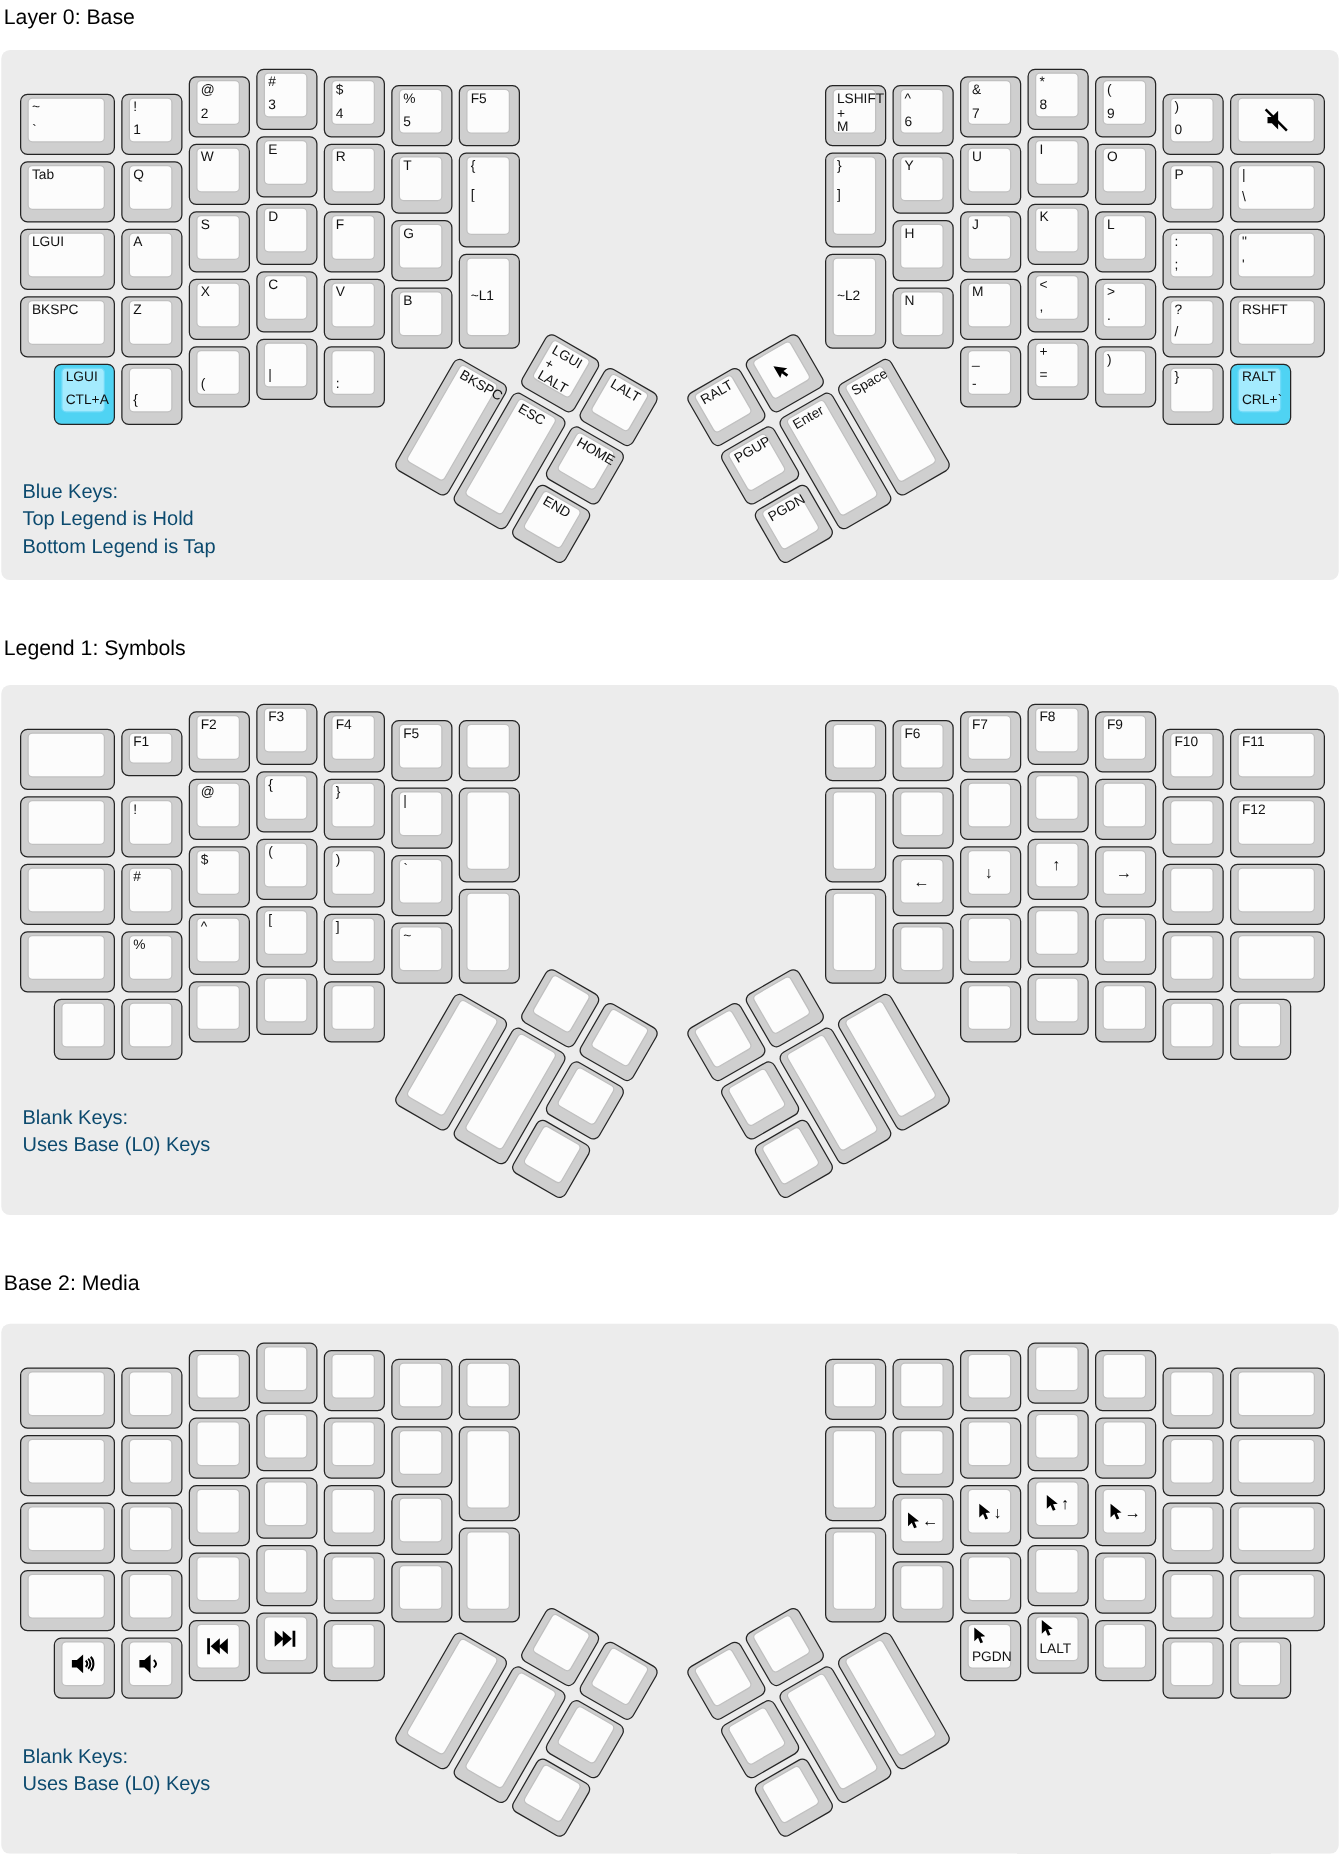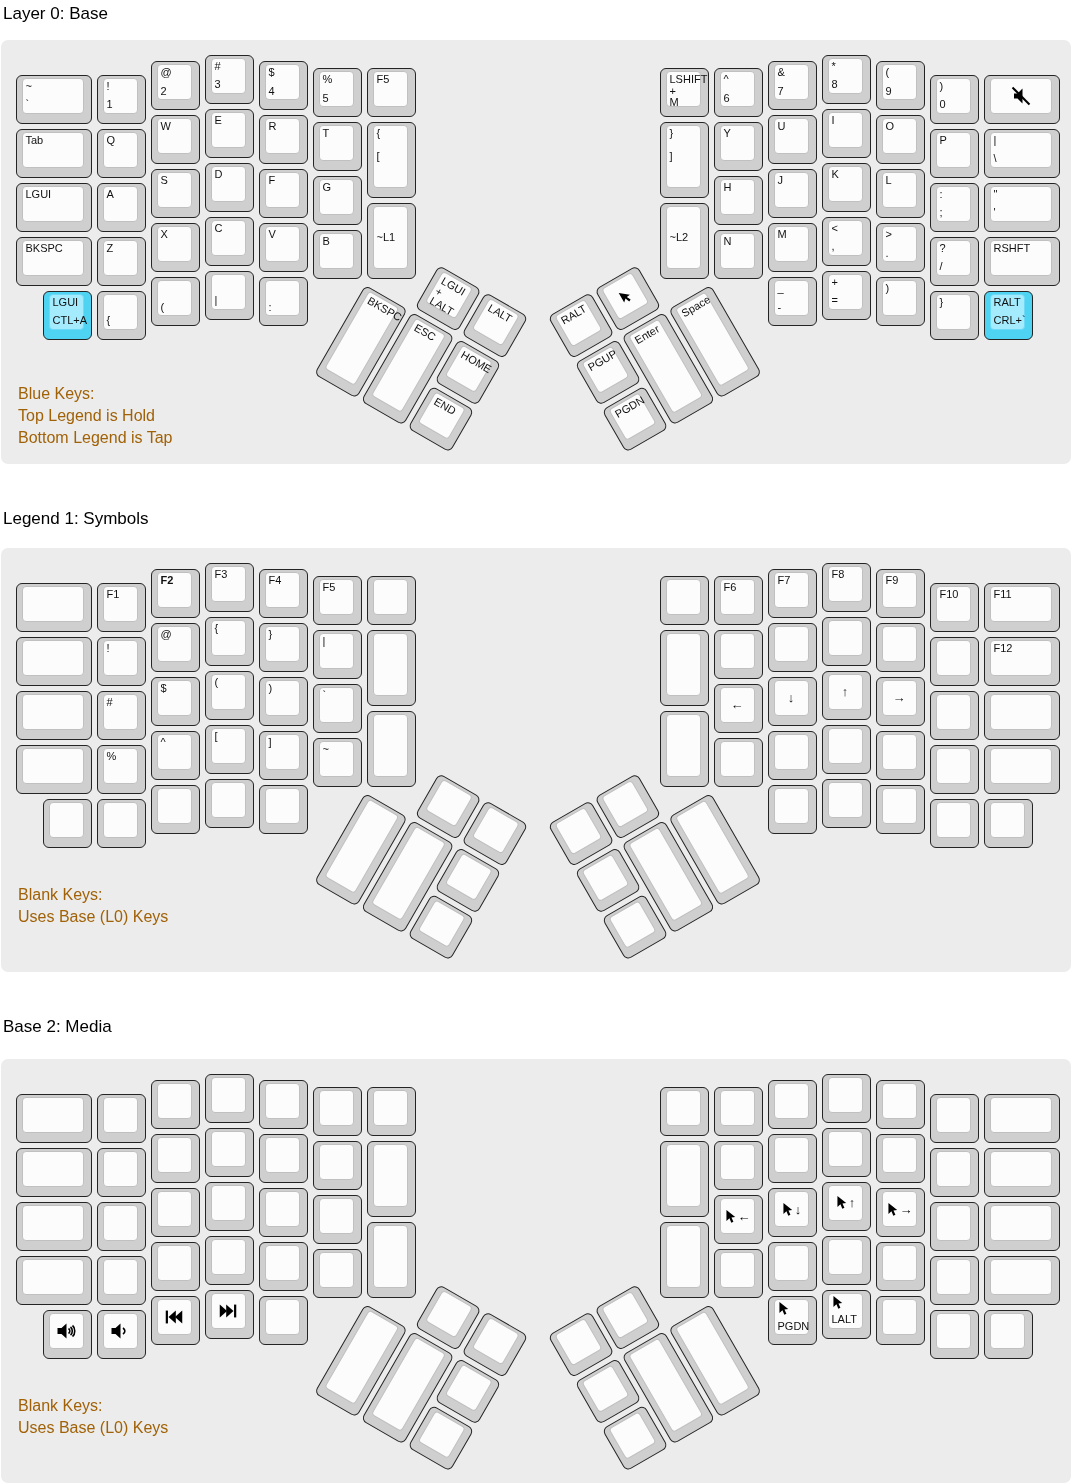--- a/index.html
+++ b/index.html
@@ -4,21 +4,21 @@
 <style>
   html,body{margin:0;padding:0;}
   body{
     width:1073px;height:1483px;position:relative;background:#ffffff;
     font-family:"Liberation Sans",sans-serif;color:#000;
   }
   .layer-title{position:absolute;left:3px;font-size:17px;color:#000;}
   .t0{top:4px}.t1{top:509px}.t2{top:1017px}
   .panel{position:absolute;left:1px;width:1070px;height:424px;background:#ececec;border-radius:7px;}
   .p0{top:40px}.p1{top:548px}.p2{top:1059px}
-  .caption{position:absolute;left:17px;font-size:16px;line-height:22px;white-space:pre-line;color:#a16207;}
+  .caption{position:absolute;left:17px;font-size:16px;line-height:22px;white-space:pre-line;color:#0c4a6e;}
   .p0 .caption{top:343px}
   .p1 .caption{top:336px}
   .p2 .caption{top:336px}
   .cap{
     position:absolute;background:#cfcfcf;border:1.5px solid #242424;
     border-radius:6px;box-sizing:border-box;
   }
   .cap.blue{background:#4fd3f3;}
   .face{
     position:absolute;left:5px;top:2px;right:7px;bottom:9px;
@@ -461,26 +461,26 @@
     </div>
   </div>
 
 <div class="layer-title t1">Legend 1: Symbols</div>
 <div class="panel p1" id="panel-1">
   <div class="caption">Blank Keys:
 Uses Base (L0) Keys</div>
 <div class="cap" style="left: 14.5px; top: 34.75px; width: 76px; height: 49px;">
       <div class="face"></div>
     </div>
-    <div class="cap" style="left: 95.5px; top: 34.75px; width: 49px; height: 49px;">
+    <div class="cap" style="left: 95.5px; top: 34.75px; width: 49px; height: 38px;">
       <div class="face">
         <span class="leg t">F1</span>
       </div>
     </div>
-    <div class="cap" style="left: 149.5px; top: 21.25px; width: 49px; height: 49px; font-weight: bold;">
+    <div class="cap" style="left: 149.5px; top: 21.25px; width: 49px; height: 49px;">
       <div class="face">
         <span class="leg t">F2</span>
       </div>
     </div>
     <div class="cap" style="left: 203.5px; top: 14.5px; width: 49px; height: 49px;">
       <div class="face">
         <span class="leg t">F3</span>
       </div>
     </div>
     <div class="cap" style="left: 257.5px; top: 21.25px; width: 49px; height: 49px;">

